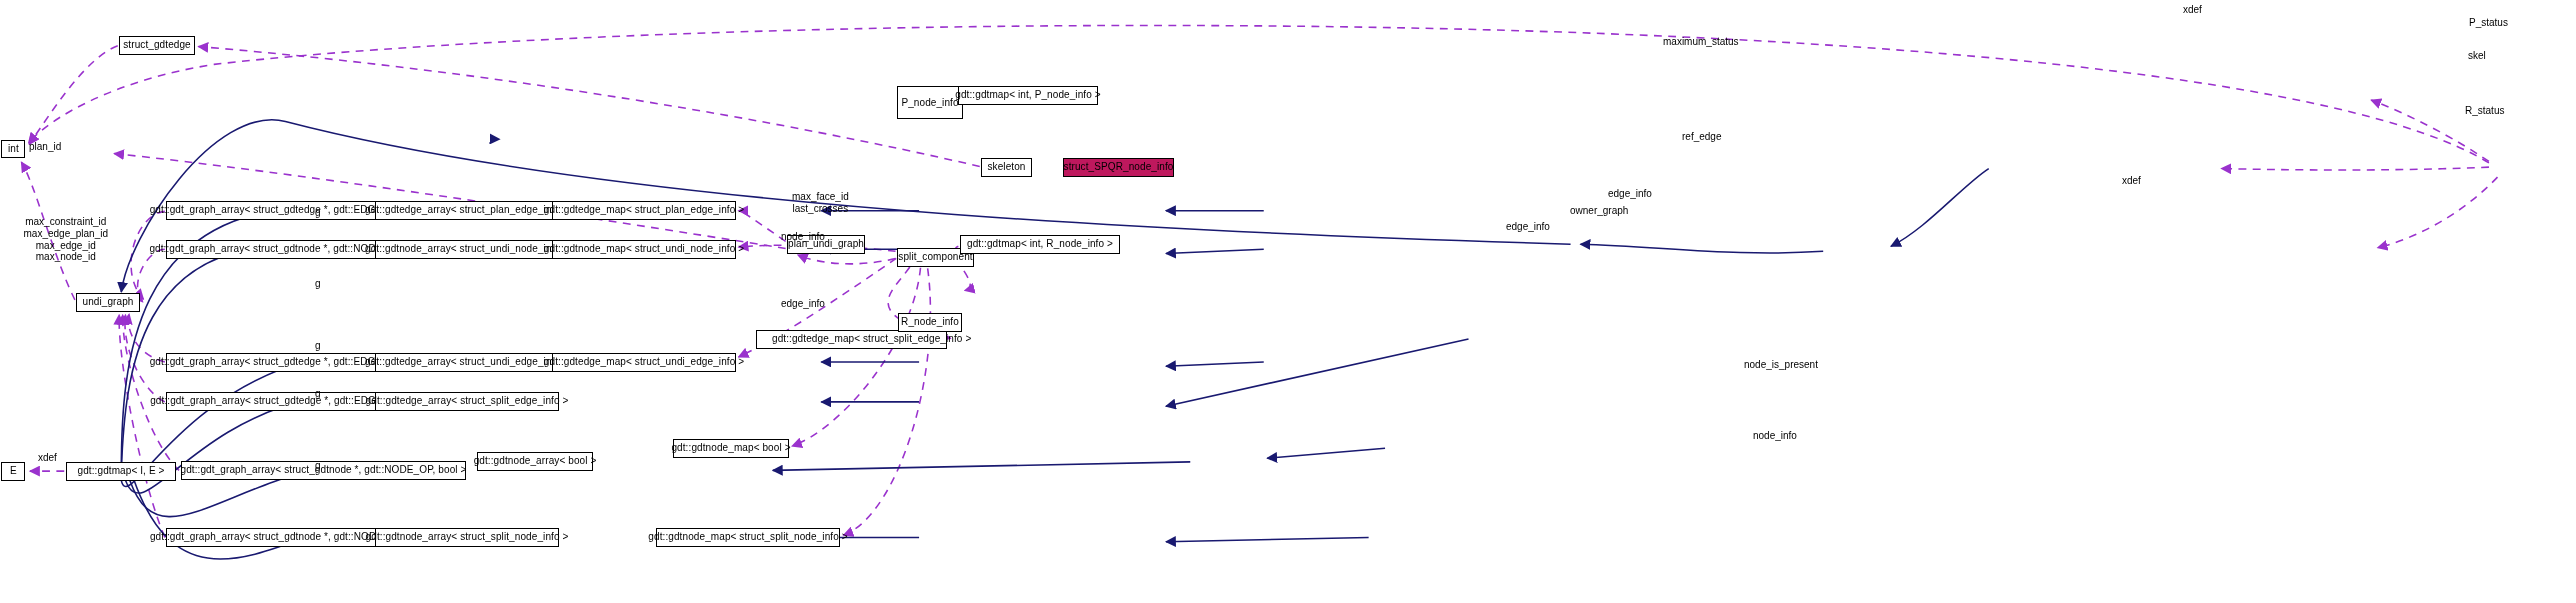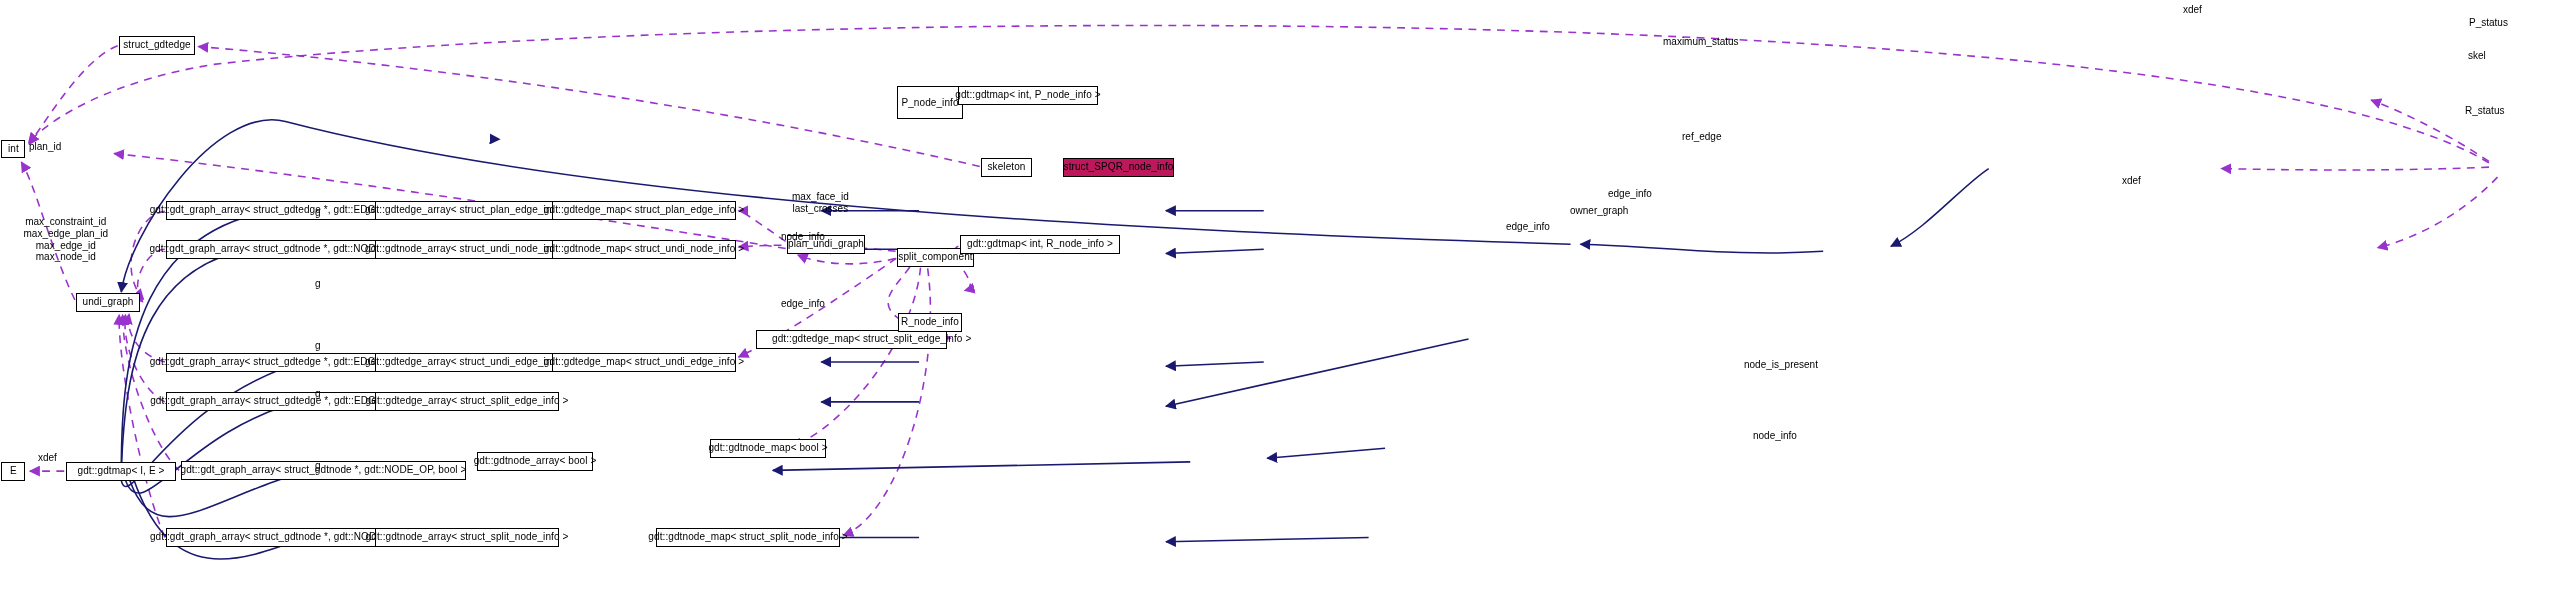--- a/index.html
+++ b/index.html
@@ -216,21 +216,21 @@
     </div>
   <div class="node" style="left:552px; top:201px; width:184px; height:18.6px;">
       <span>gdt::gdtedge_map&lt; struct_plan_edge_info &gt;</span>
     </div>
   <div class="node" style="left:552px; top:240px; width:184px; height:18.6px;">
       <span>gdt::gdtnode_map&lt; struct_undi_node_info &gt;</span>
     </div>
   <div class="node" style="left:552px; top:353px; width:184px; height:18.6px;">
       <span>gdt::gdtedge_map&lt; struct_undi_edge_info &gt;</span>
     </div>
-  <div class="node" style="left:673px; top:439px; width:116px; height:18.6px;margin-left:37px;">
+  <div class="node" style="left:673px; top:439px; width:116px; height:18.6px;">
       <span>gdt::gdtnode_map&lt; bool &gt;</span>
     </div>
   <div class="node" style="left:656px; top:528px; width:184px; height:18.6px;">
       <span>gdt::gdtnode_map&lt; struct_split_node_info &gt;</span>
     </div>
   <div class="node" style="left:756px; top:330px; width:191px; height:18.6px;padding-left:46px;">
       <span>gdt::gdtedge_map&lt; struct_split_edge_info &gt;</span>
     </div>
   <div class="node" style="left:787px; top:235px; width:78px; height:18.6px;">
       <span>plan_undi_graph</span>

